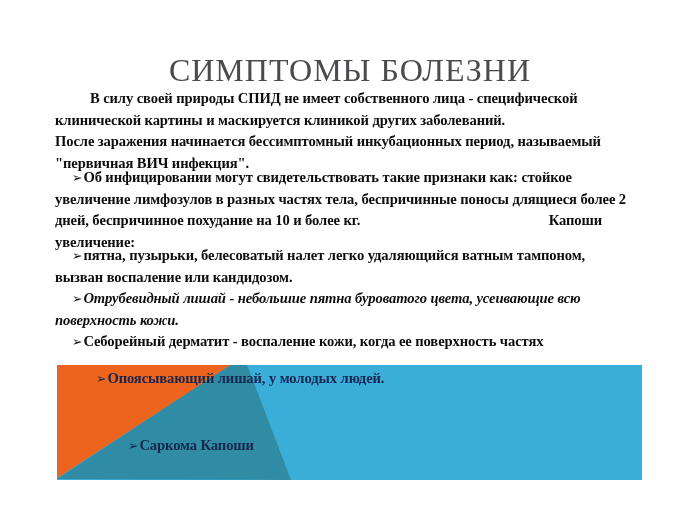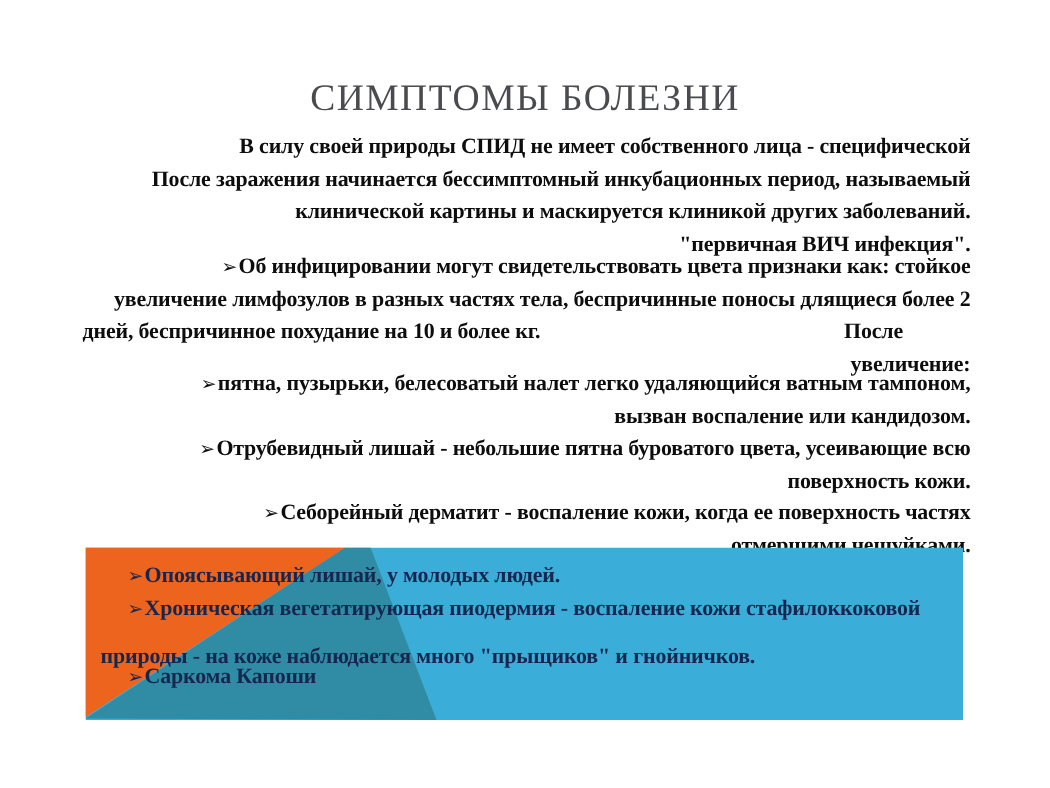--- a/index.html
+++ b/index.html
@@ -7,124 +7,118 @@
     position:relative;
     width:700px;height:525px;
     background:#ffffff;
     overflow:hidden;
     font-family:"Liberation Serif","DejaVu Serif",serif;
   }
   
   #title{
     position:absolute;top:52px;left:0;width:700px;
     text-align:center;
-    font-size:25px;font-weight:normal;
+    font-size:32px;font-weight:normal;
     color:#4a4b4e;
     letter-spacing:1px;
     margin:0;
   }
   
   .tblock{
     position:absolute;left:55px;width:592px;
     font-size:14.6px;font-weight:bold;
     color:#0d0d0d;
     line-height:21.5px;
     letter-spacing:-0.1px;
-    text-align:right;
   }
   .line{white-space:nowrap;}
   .indent1{text-indent:35px;}
   .bline{padding-left:17px;}
   .bul{
     font-family:"DejaVu Sans",sans-serif;
     font-weight:normal;
     font-size:12.5px;
     margin-right:1px;
   }
   #p1{top:88px;}
   #b1{top:167px;}
   #b2{top:245px;}
-  #b3{top:288px;}
+  #b3{top:288px;font-style:italic;}
   #b4{top:331px;}
   .splitline{
     display:flex;justify-content:space-between;
     width:547px;white-space:nowrap;gap:40px;
   }
   
   #band{
     position:absolute;left:57px;top:365px;
     width:585px;height:115px;
   }
   #band-svg{position:absolute;left:0;top:0;display:block;}
   .bandblock{
-    position:absolute;left:1px;width:501px;
+    position:absolute;left:12px;width:501px;
     font-size:14.6px;font-weight:bold;
     color:#16264f;
-    line-height:32px;
+    line-height:21px;
     letter-spacing:-0.1px;
   }
   #b5{top:3px;}
   #b6{top:25px;}
-  #b7{top:70px;}
+  #b7{top:70px;margin-left:32px;}
   .band-bline{padding-left:27px;}
   .band-wrap{padding-left:9px;}
 </style>
 </head>
 <body>
 
 <div id="slide">
 
   <h1 id="title">СИМПТОМЫ БОЛЕЗНИ</h1>
 
   <div id="p1" class="tblock">
     <div class="line indent1">В силу своей природы СПИД не имеет собственного лица - специфической</div>
+    <div class="line">клинической картины и маскируется клиникой других заболеваний.</div>
     <div class="line">После заражения начинается бессимптомный инкубационных период, называемый</div>
-    <div class="line">клинической картины и маскируется клиникой других заболеваний.</div>
     <div class="line">"первичная ВИЧ инфекция".</div>
   </div>
 
   <div id="b1" class="tblock">
-    <div class="line bline"><span class="bul">➢</span><span>Об инфицировании могут свидетельствовать цвета признаки как: стойкое</span></div>
+    <div class="line bline"><span class="bul">➢</span><span>Об инфицировании могут свидетельствовать такие признаки как: стойкое</span></div>
     <div class="line">увеличение лимфозулов в разных частях тела, беспричинные поносы длящиеся более 2</div>
     <div class="splitline">
       <span>дней, беспричинное похудание на 10 и более кг.</span>
-      <span>После</span>
+      <span>Капоши</span>
     </div>
     <div class="line">увеличение:</div>
   </div>
 
   <div id="b2" class="tblock">
     <div class="line bline"><span class="bul">➢</span><span>пятна, пузырьки, белесоватый налет легко удаляющийся ватным тампоном,</span></div>
     <div class="line">вызван воспаление или кандидозом.</div>
   </div>
 
   <div id="b3" class="tblock">
     <div class="line bline"><span class="bul">➢</span><span>Отрубевидный лишай - небольшие пятна буроватого цвета, усеивающие всю</span></div>
     <div class="line">поверхность кожи.</div>
   </div>
 
   <div id="b4" class="tblock">
     <div class="line bline"><span class="bul">➢</span><span>Себорейный дерматит - воспаление кожи, когда ее поверхность частях</span></div>
-    <div class="line">отмершими чешуйками.</div>
   </div>
 
   <div id="band">
     <svg id="band-svg" width="585" height="115" viewBox="0 0 585 115">
       <rect x="0" y="0" width="585" height="115" fill="#3aadd9"></rect>
       <polygon points="173,0 190,0 234,115 0,114" fill="#2f8ca4"></polygon>
       <polygon points="0,0 173,0 0,113" fill="#ed641f"></polygon>
     </svg>
 
     <div id="b5" class="bandblock">
       <div class="line band-bline"><span class="bul">➢</span><span>Опоясывающий лишай, у молодых людей.</span></div>
     </div>
 
-    <div id="b6" class="bandblock">
-      <div class="line band-bline"><span class="bul">➢</span><span>Хроническая вегетатирующая пиодермия - воспаление кожи стафилоккоковой</span></div>
-      <div class="line band-wrap">природы - на коже наблюдается много "прыщиков" и гнойничков.</div>
-    </div>
 
     <div id="b7" class="bandblock">
       <div class="line band-bline"><span class="bul">➢</span><span>Саркома Капоши</span></div>
     </div>
   </div>
 
 </div>
 
 </body></html>

